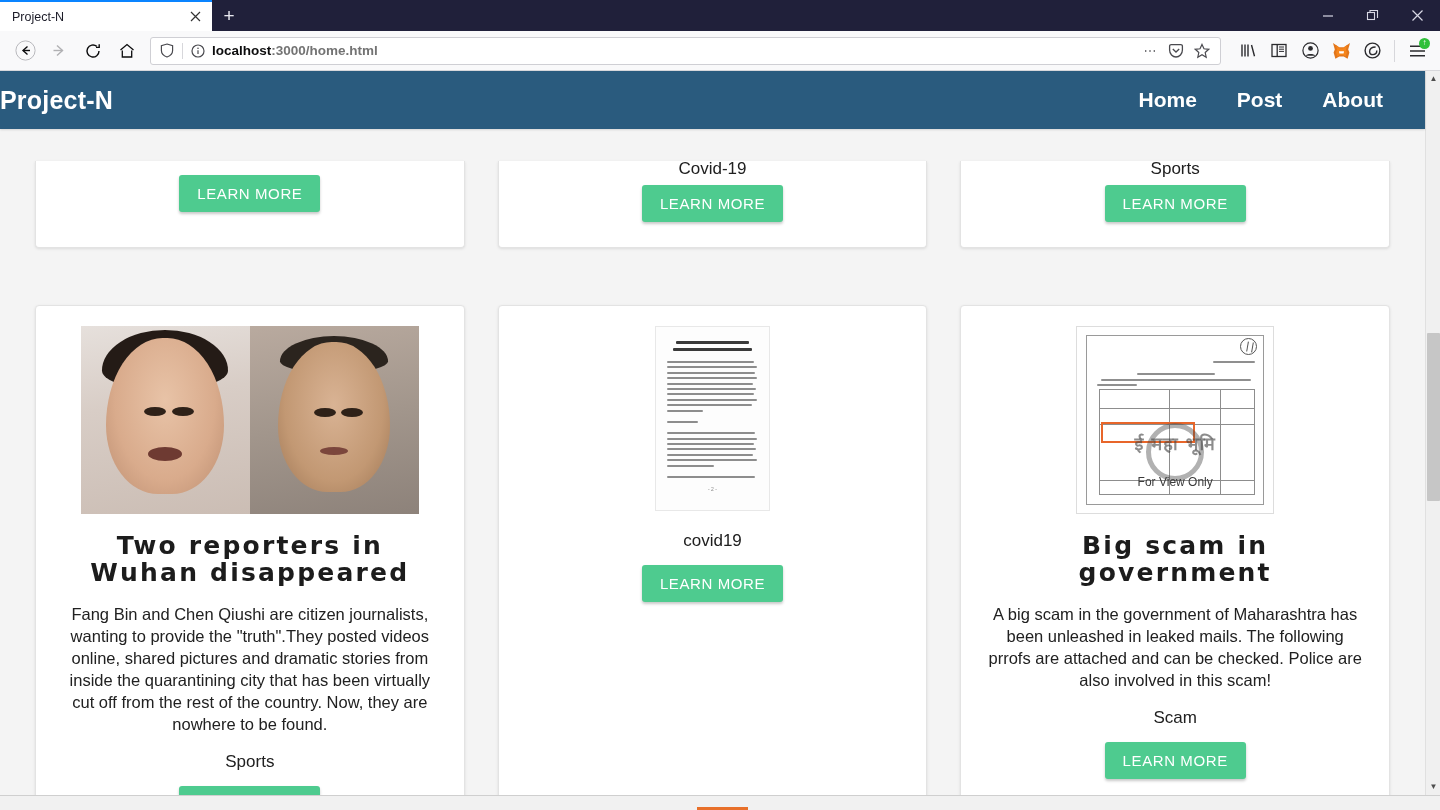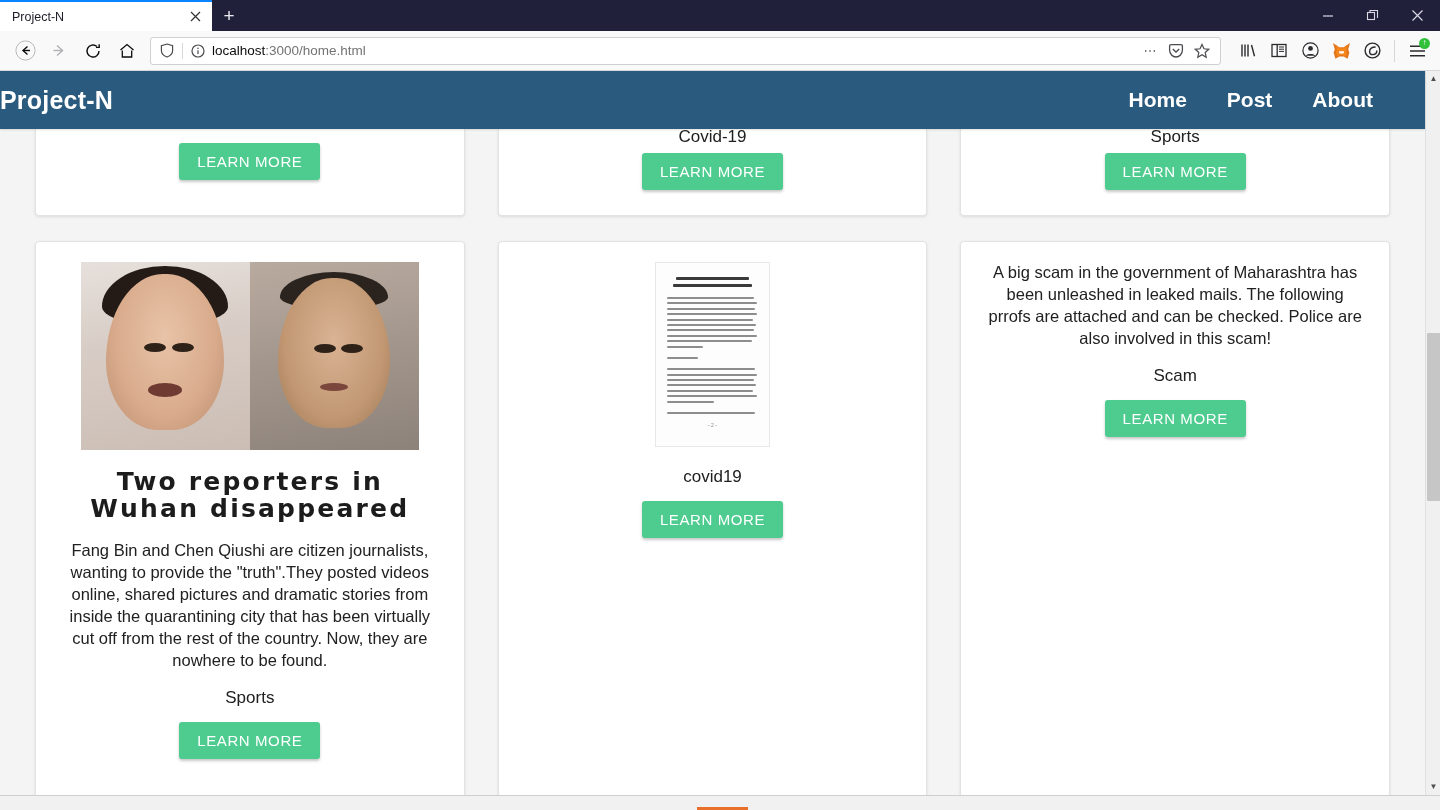--- a/index.html
+++ b/index.html
@@ -61,21 +61,21 @@
     flex: 1; height: 28px; margin: 0 6px;
     background: #fff; border: 1px solid #cfcfd4; border-radius: 3px;
     display: flex; align-items: center; padding: 0 6px;
     font-size: 13.5px; color: #0c0c0d;
   }
   .url-shield, .url-info {
     display: flex; align-items: center; justify-content: center;
     width: 20px; color: #4a4a4f;
   }
   .url-sep { width: 1px; height: 16px; background: #d7d7db; margin: 0 5px; }
-  .url-text { flex: 1; padding-left: 4px; white-space: nowrap; overflow: hidden; }
+  .url-text { flex: 1; padding-left: 4px; white-space: nowrap; overflow: hidden; font-weight: bold; }
   .url-text .host { color: #0c0c0d; }
   .url-text .path { color: #737373; }
   .url-right { display: flex; align-items: center; gap: 2px; }
   .url-icon {
     width: 24px; height: 24px; border-radius: 3px;
     display: flex; align-items: center; justify-content: center;
     color: #4a4a4f; font-size: 13px;
   }
   .chrome-right { display: flex; align-items: center; gap: 1px; padding-left: 6px; }
   .chrome-icon {
@@ -107,21 +107,21 @@
     padding: 0 0 0 0;
     position: relative; z-index: 5;
     box-shadow: 0 1px 2px rgba(0,0,0,.12);
   }
   .brand {
     font-size: 25px; font-weight: bold; color: #fff;
     letter-spacing: .2px; padding-left: 0px;
     margin-left: 0;
   }
   .site-nav .spacer { flex: 1; }
-  .site-links { display: flex; align-items: flex-end; gap: 0; padding-right: 32px; }
+  .site-links { display: flex; align-items: flex-end; gap: 0; padding-right: 22px; }
   .site-links a {
     color: #fff; text-decoration: none;
     font-size: 21px; font-weight: bold;
     padding: 0 20px;
     white-space: nowrap;
   }
 
   
   .grid {
     display: flex; gap: 33px;
@@ -129,21 +129,21 @@
     position: relative;
   }
   .col { flex: 1 1 0; min-width: 0; }
 
   .card {
     background: #fff;
     border: 1px solid #e3e3e3;
     border-radius: 4px;
     box-shadow: 0 1px 3px rgba(0,0,0,.10);
     padding: 20px 22px 26px;
-    display: flex; flex-direction: column; align-items: center;
+    display: flex; flex-direction: column; align-items: center; margin-top: 32px;
   }
 
   
   .row1 { margin-top: 0; }
   .row1 .card {
     height: 87px;
     border-top: none;
     border-radius: 0 0 4px 4px;
     padding: 0 22px 20px;
     justify-content: flex-start;
@@ -541,20 +541,42 @@
               <div class="pgnum">- 2 -</div>
             </div>
           </div>
           <div class="card-cat">covid19</div>
           <button class="btn-learn">LEARN MORE</button>
         </div>
       </div>
 
       <div class="col">
         <div class="card" style="height:575px">
+          <div class="thumb-wrap">
+            <div class="thumb-doc-mr">
+              <div class="frame"></div>
+              <div class="seal"></div>
+              <div class="tiny" style="right:18px;top:34px;width:42px"></div>
+              <div class="tiny" style="left:60px;top:46px;width:78px"></div>
+              <div class="tiny" style="left:24px;top:52px;width:150px"></div>
+              <div class="tiny" style="left:20px;top:57px;width:40px"></div>
+              <div class="tbl">
+                <div class="hrow" style="top:18px"></div>
+                <div class="hrow" style="top:34px"></div>
+                <div class="hrow" style="top:90px"></div>
+                <div class="vcol" style="left:45%"></div>
+                <div class="vcol" style="left:78%"></div>
+              </div>
+              <div class="hl"></div>
+              <div class="wm-ring"></div>
+              <div class="wm">ई महा भूमि</div>
+              <div class="fvo">For View Only</div>
+            </div>
+          </div>
+          <div class="card-title">Big scam in government</div>
           <div class="card-body">A big scam in the government of Maharashtra has been unleashed in leaked mails. The following prrofs are attached and can be checked. Police are also involved in this scam!</div>
           <div class="card-cat">Scam</div>
           <button class="btn-learn">LEARN MORE</button>
         </div>
       </div>
 
     </div>
   </div>
 
   <div class="vscroll">

